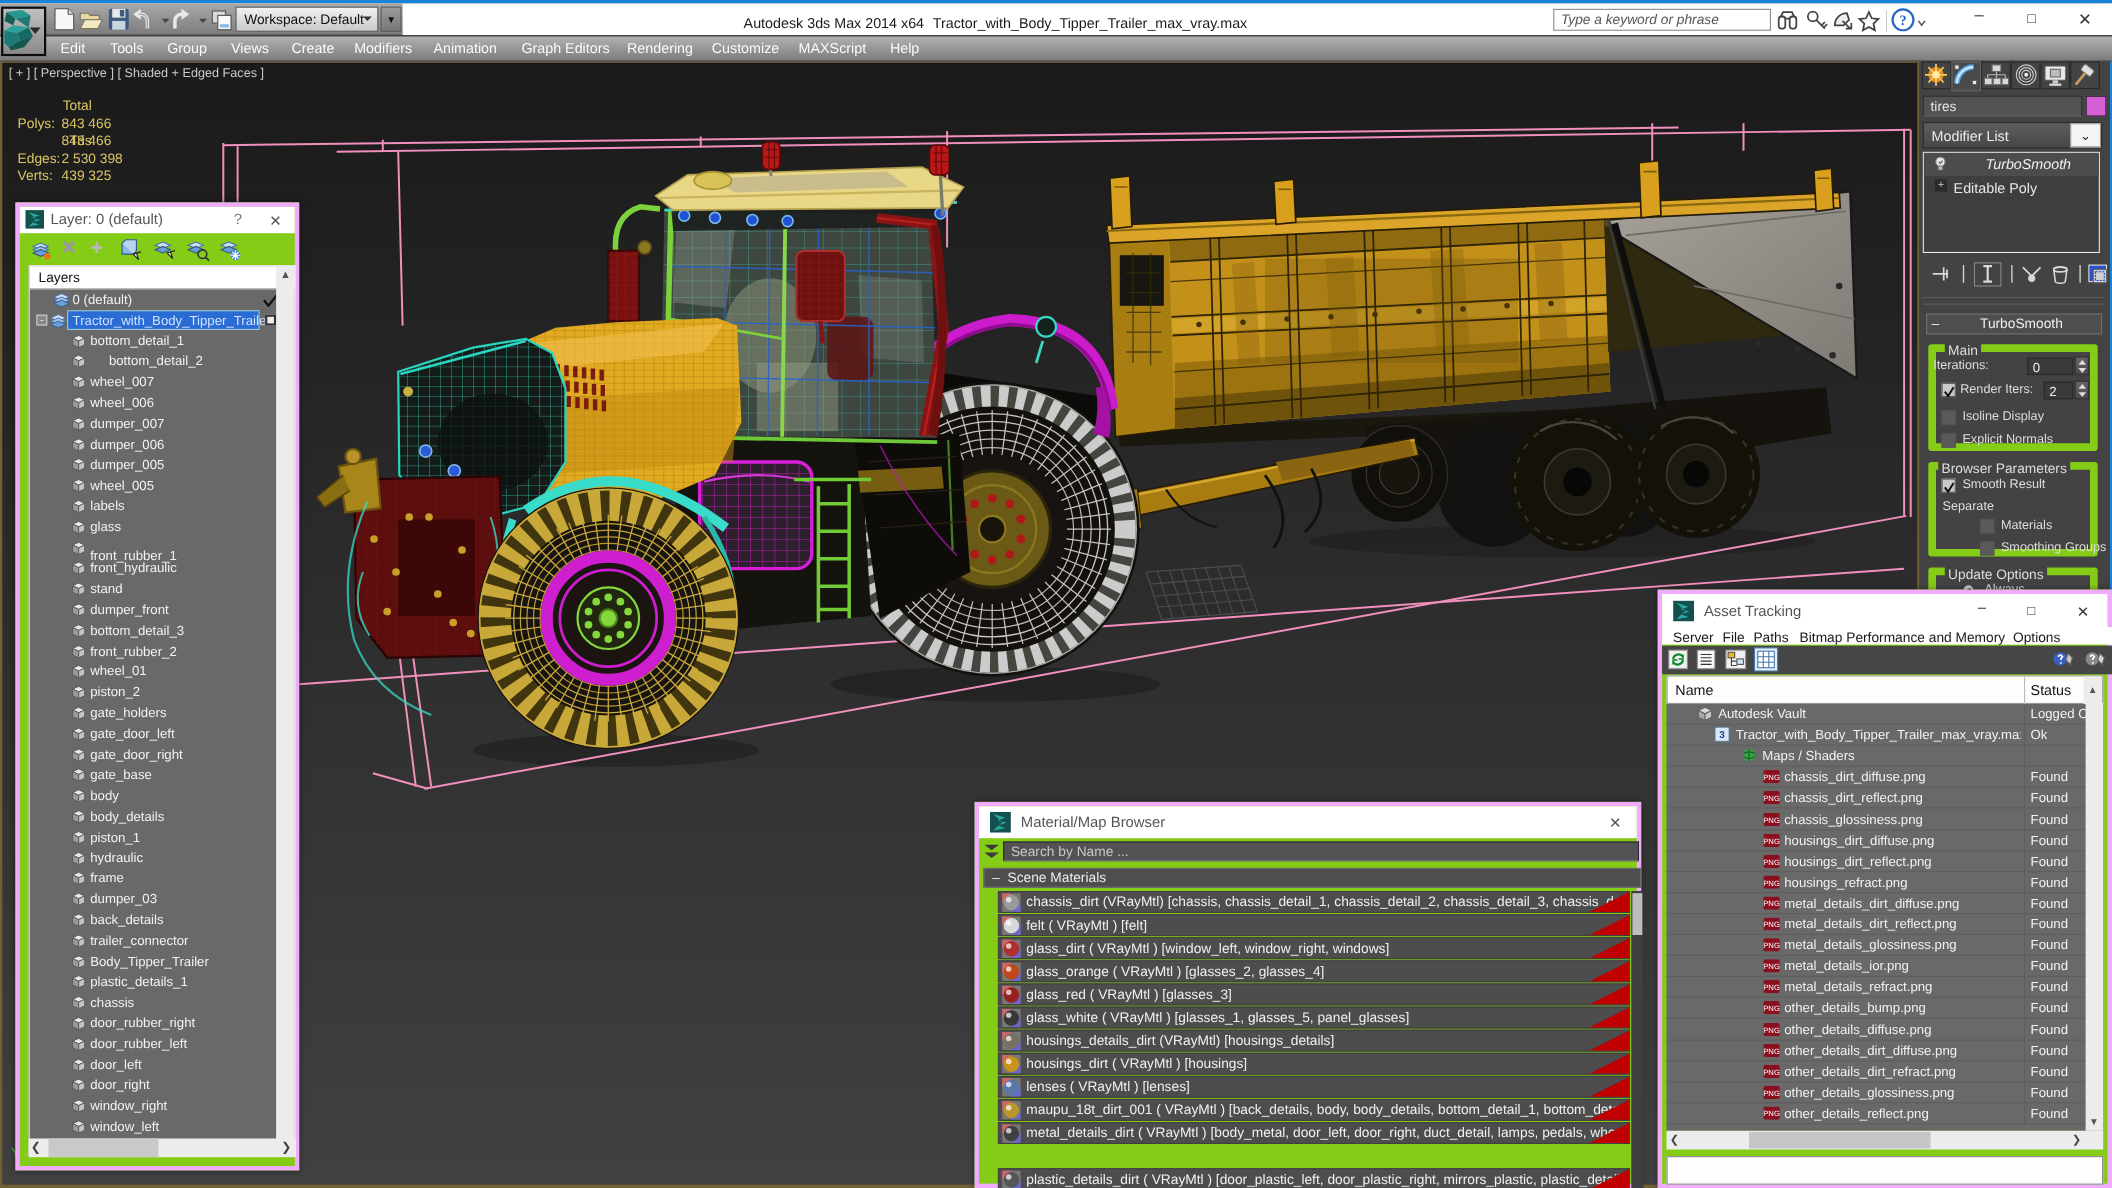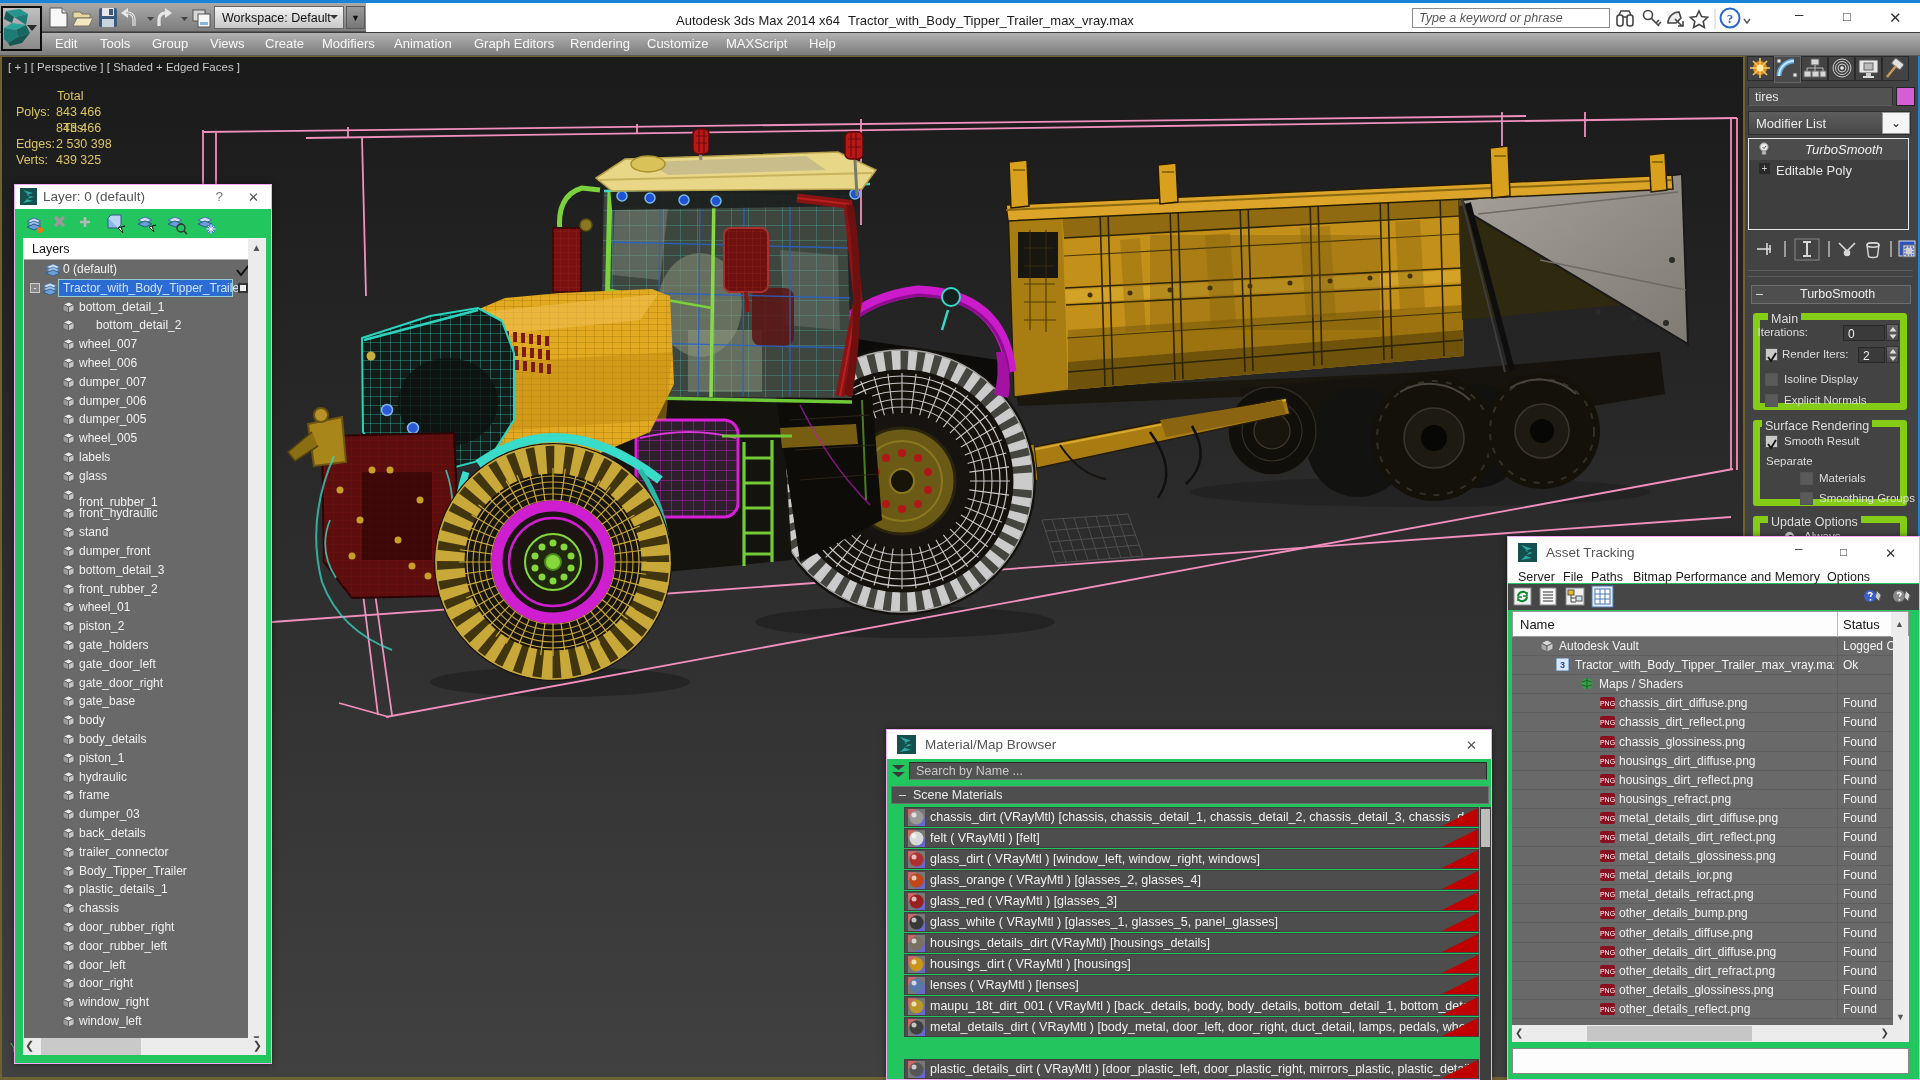--- a/index.html
+++ b/index.html
@@ -33,21 +33,21 @@
 .stackrow1 { position:absolute; left:0; top:0; width:159px; height:21px; background:#4c4c4c; color:#f0f0f0; font-size:13px; font-style:italic; }
 .stackrow2 { position:absolute; left:0; top:21px; width:159px; height:21px; color:#e8e8e8; font-size:13px; }
 #btnrow { left:0px; top:180px; width:173px; height:26px; }
 .grpbox { position:absolute; border:7px solid #84cc16; border-radius:3px; }
 .grplabel { position:absolute; top:-8px; left:8px; background:#434343; padding:0 3px; color:#ddd; font-size:12.5px; }
 .cptext { position:absolute; color:#ddd; font-size:11.5px; white-space:nowrap; }
 .cpfield { position:absolute; background:#3a3a3a; border:1px solid #282828; color:#eee; font-size:12px; padding:1px 0 0 4px; }
 .cbx { position:absolute; width:13px; height:13px; background:#c9c9c9; border:1px solid #555; }
 .spin { position:absolute; width:13px; height:17px; background:linear-gradient(#666,#4a4a4a); border:1px solid #333; }
 
-.fwin { position:absolute; background:#22c55e; border:1px solid #f0abfc; box-shadow:0 0 6px rgba(0,0,0,.5); }
+.fwin { position:absolute; background:#84cc16; border:4px solid #f0abfc; box-shadow:0 0 6px rgba(0,0,0,.5); }
 .fwtitle { position:absolute; left:0; top:0; width:100%; height:24px; background:#fff; color:#555; font-size:13.5px; }
 
 #layerwin { left:14px; top:184px; width:258px; height:880px; }
 .lrow { position:absolute; left:0; width:207px; height:18.8px; color:#f2f2f2; font-size:12px; white-space:nowrap; }
 
 #matwin { left:886px; top:729px; width:606px; height:351px; }
 .mrow { position:absolute; left:0; width:100%; height:20px; color:#f0f0f0; font-size:12.5px; white-space:nowrap; overflow:hidden; }
 
 #atwin { left:1507px; top:536px; width:413px; height:544px; }
 .atrow { position:absolute; left:0; width:100%; height:19.1px; color:#f2f2f2; font-size:12px; white-space:nowrap; overflow:hidden; }
@@ -703,21 +703,21 @@
     <div class="spin" style="left:126px; top:26px;"><svg width="12" height="16">
           <path d="M6 2 l3.5 4.5 h-7 z" fill="#ddd"></path>
           <path d="M6 14 l3.5 -4.5 h-7 z" fill="#ddd"></path>
         </svg></div>
     <div class="cbx" style="left:5px; top:53px; background:#5a5a5a;"></div>
     <div class="cptext" style="left:24px; top:53px;">Isoline Display</div>
     <div class="cbx" style="left:5px; top:74px; background:#5a5a5a;"></div>
     <div class="cptext" style="left:24px; top:74px;">Explicit Normals</div>
   </div>
   <div class="grpbox" style="left:8px; top:364px; width:154px; height:86px;">
-    <div class="grplabel" style="left:2px;">Surface Rendering</div>
+    <div class="grplabel" style="left:2px;">Browser Parameters</div>
     <div class="cbx" style="left:5px; top:8px;"><svg width="12" height="12">
           <path d="M2 6 l3 4 l5 -8" stroke="#111" stroke-width="1.8" fill="none"></path>
         </svg></div>
     <div class="cptext" style="left:24px; top:8px;">Smooth Result</div>
     <div class="cptext" style="left:6px; top:28px;">Separate</div>
     <div class="cbx" style="left:40px; top:45px; background:#5a5a5a;"></div>
     <div class="cptext" style="left:59px; top:45px;">Materials</div>
     <div class="cbx" style="left:40px; top:65px; background:#5a5a5a;"></div>
     <div class="cptext" style="left:59px; top:65px;">Smoothing Groups</div>
   </div>

